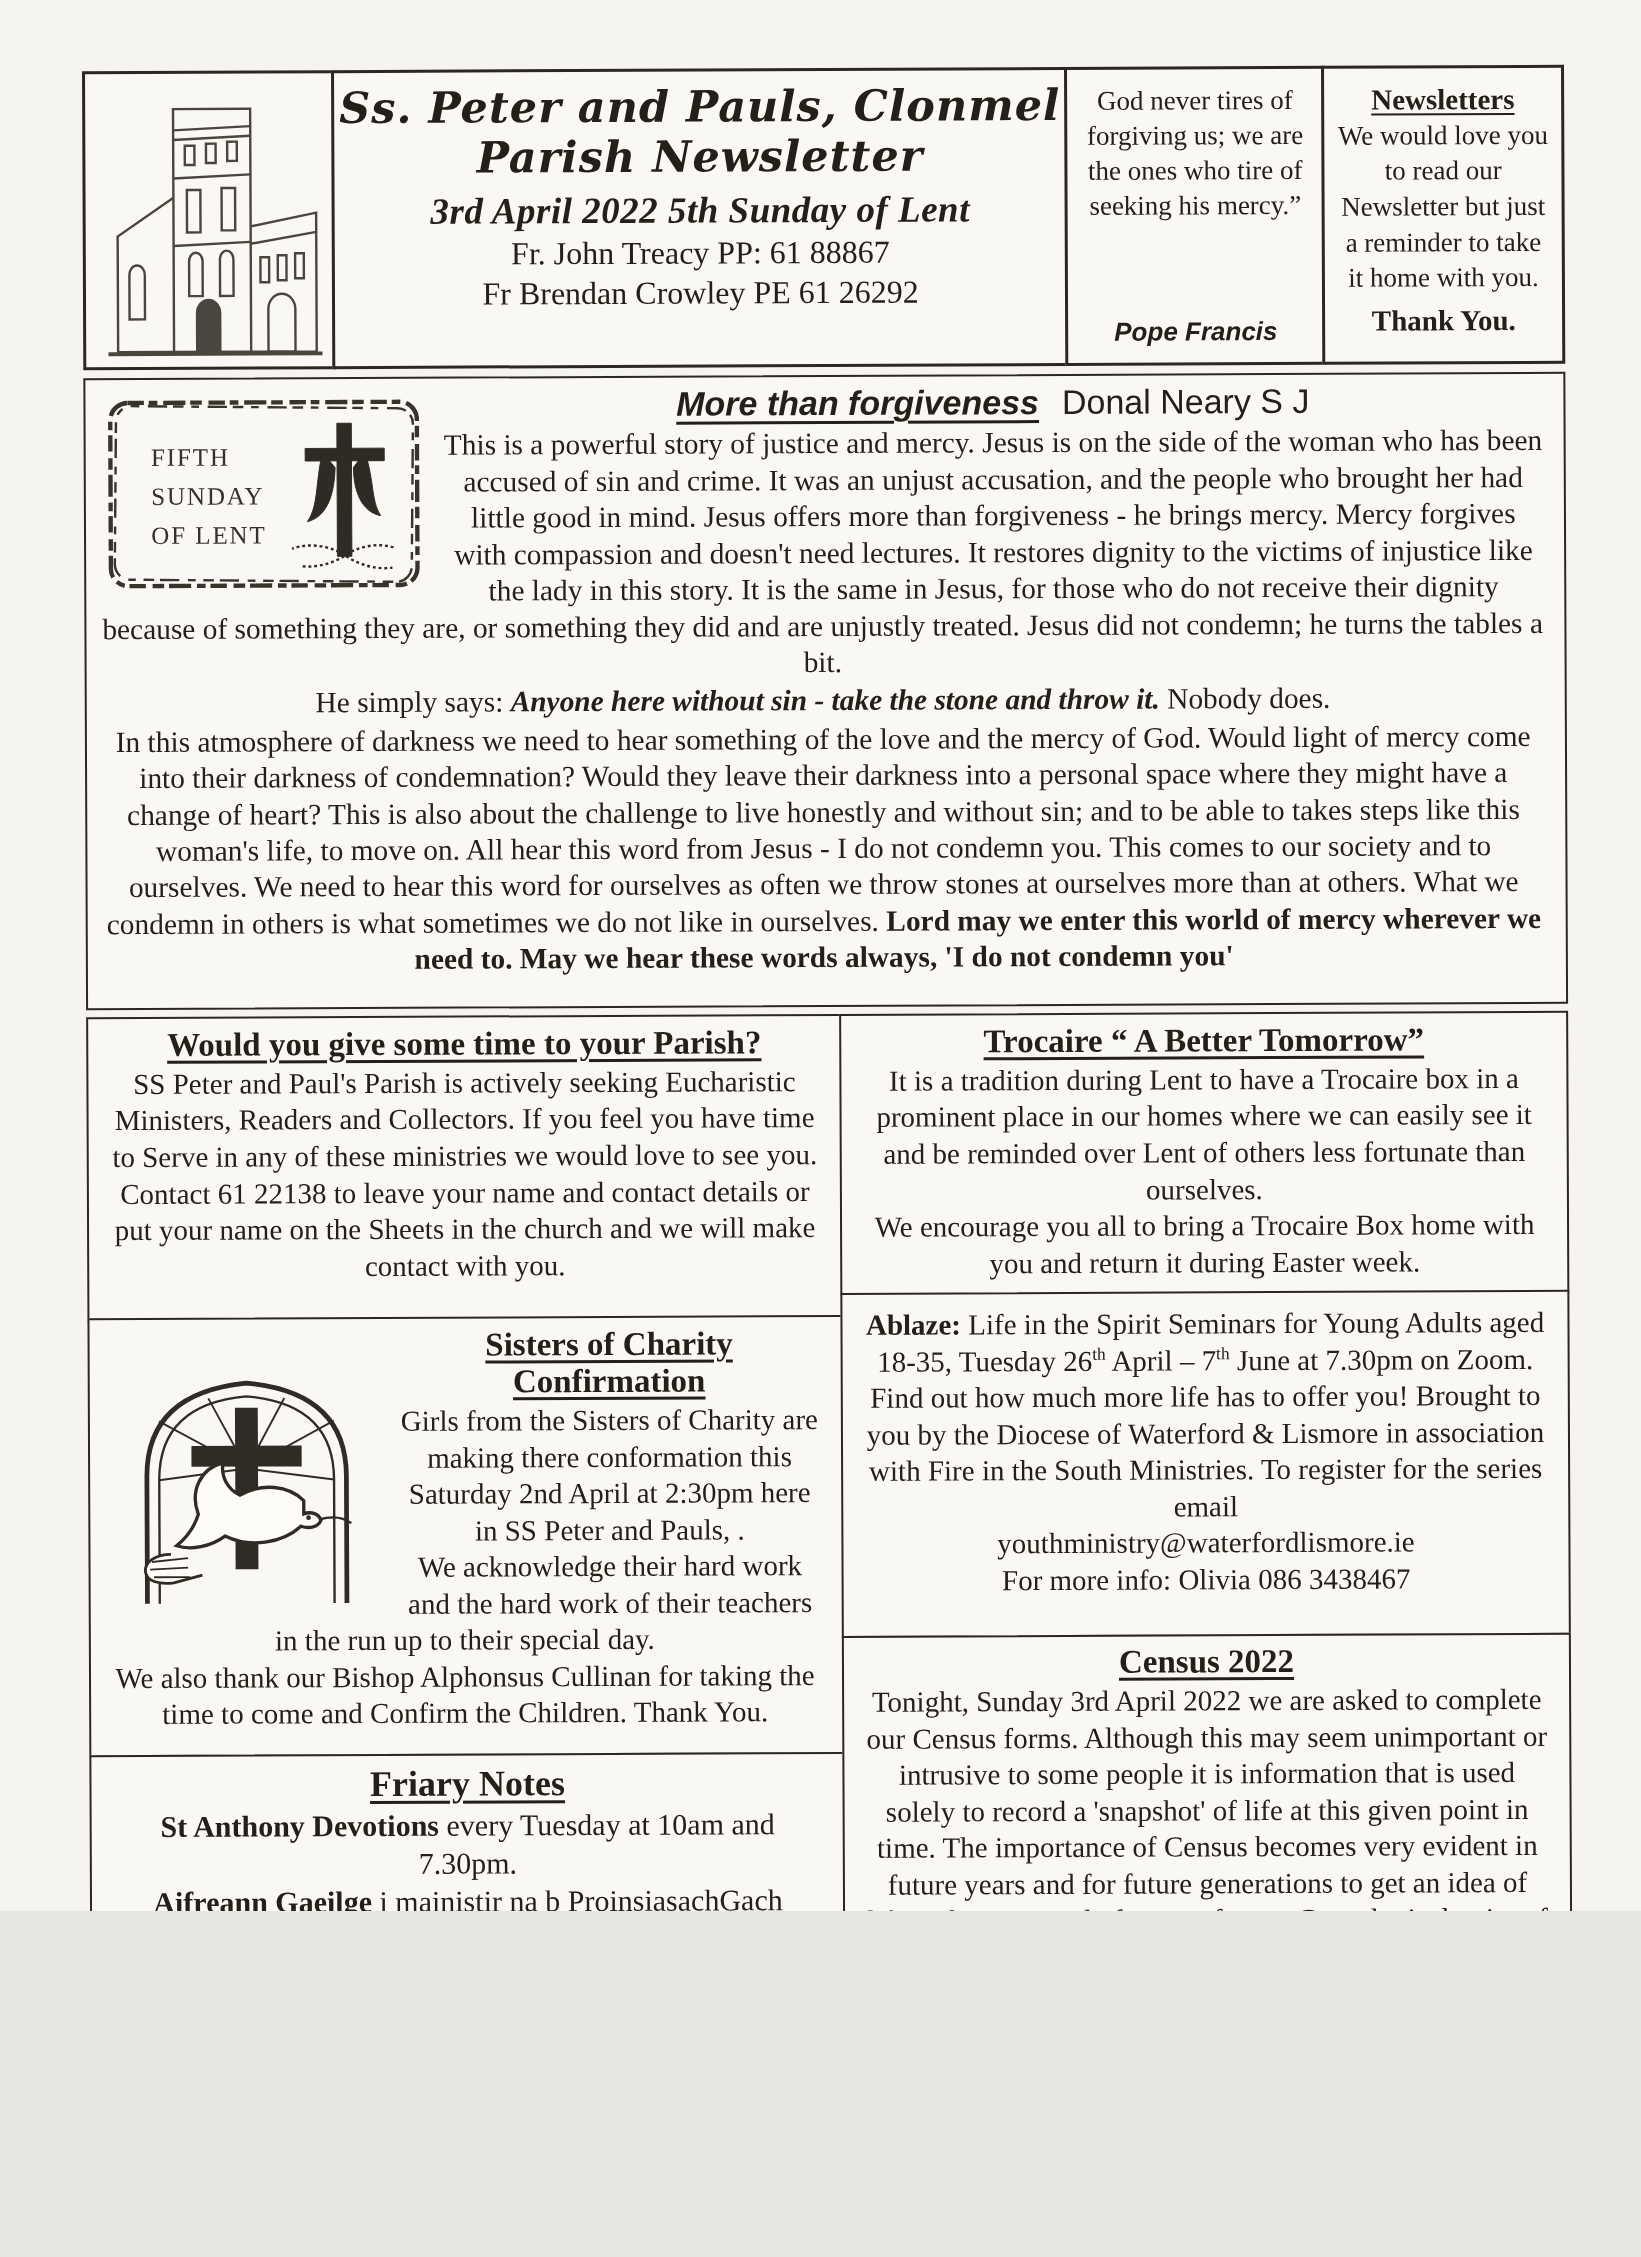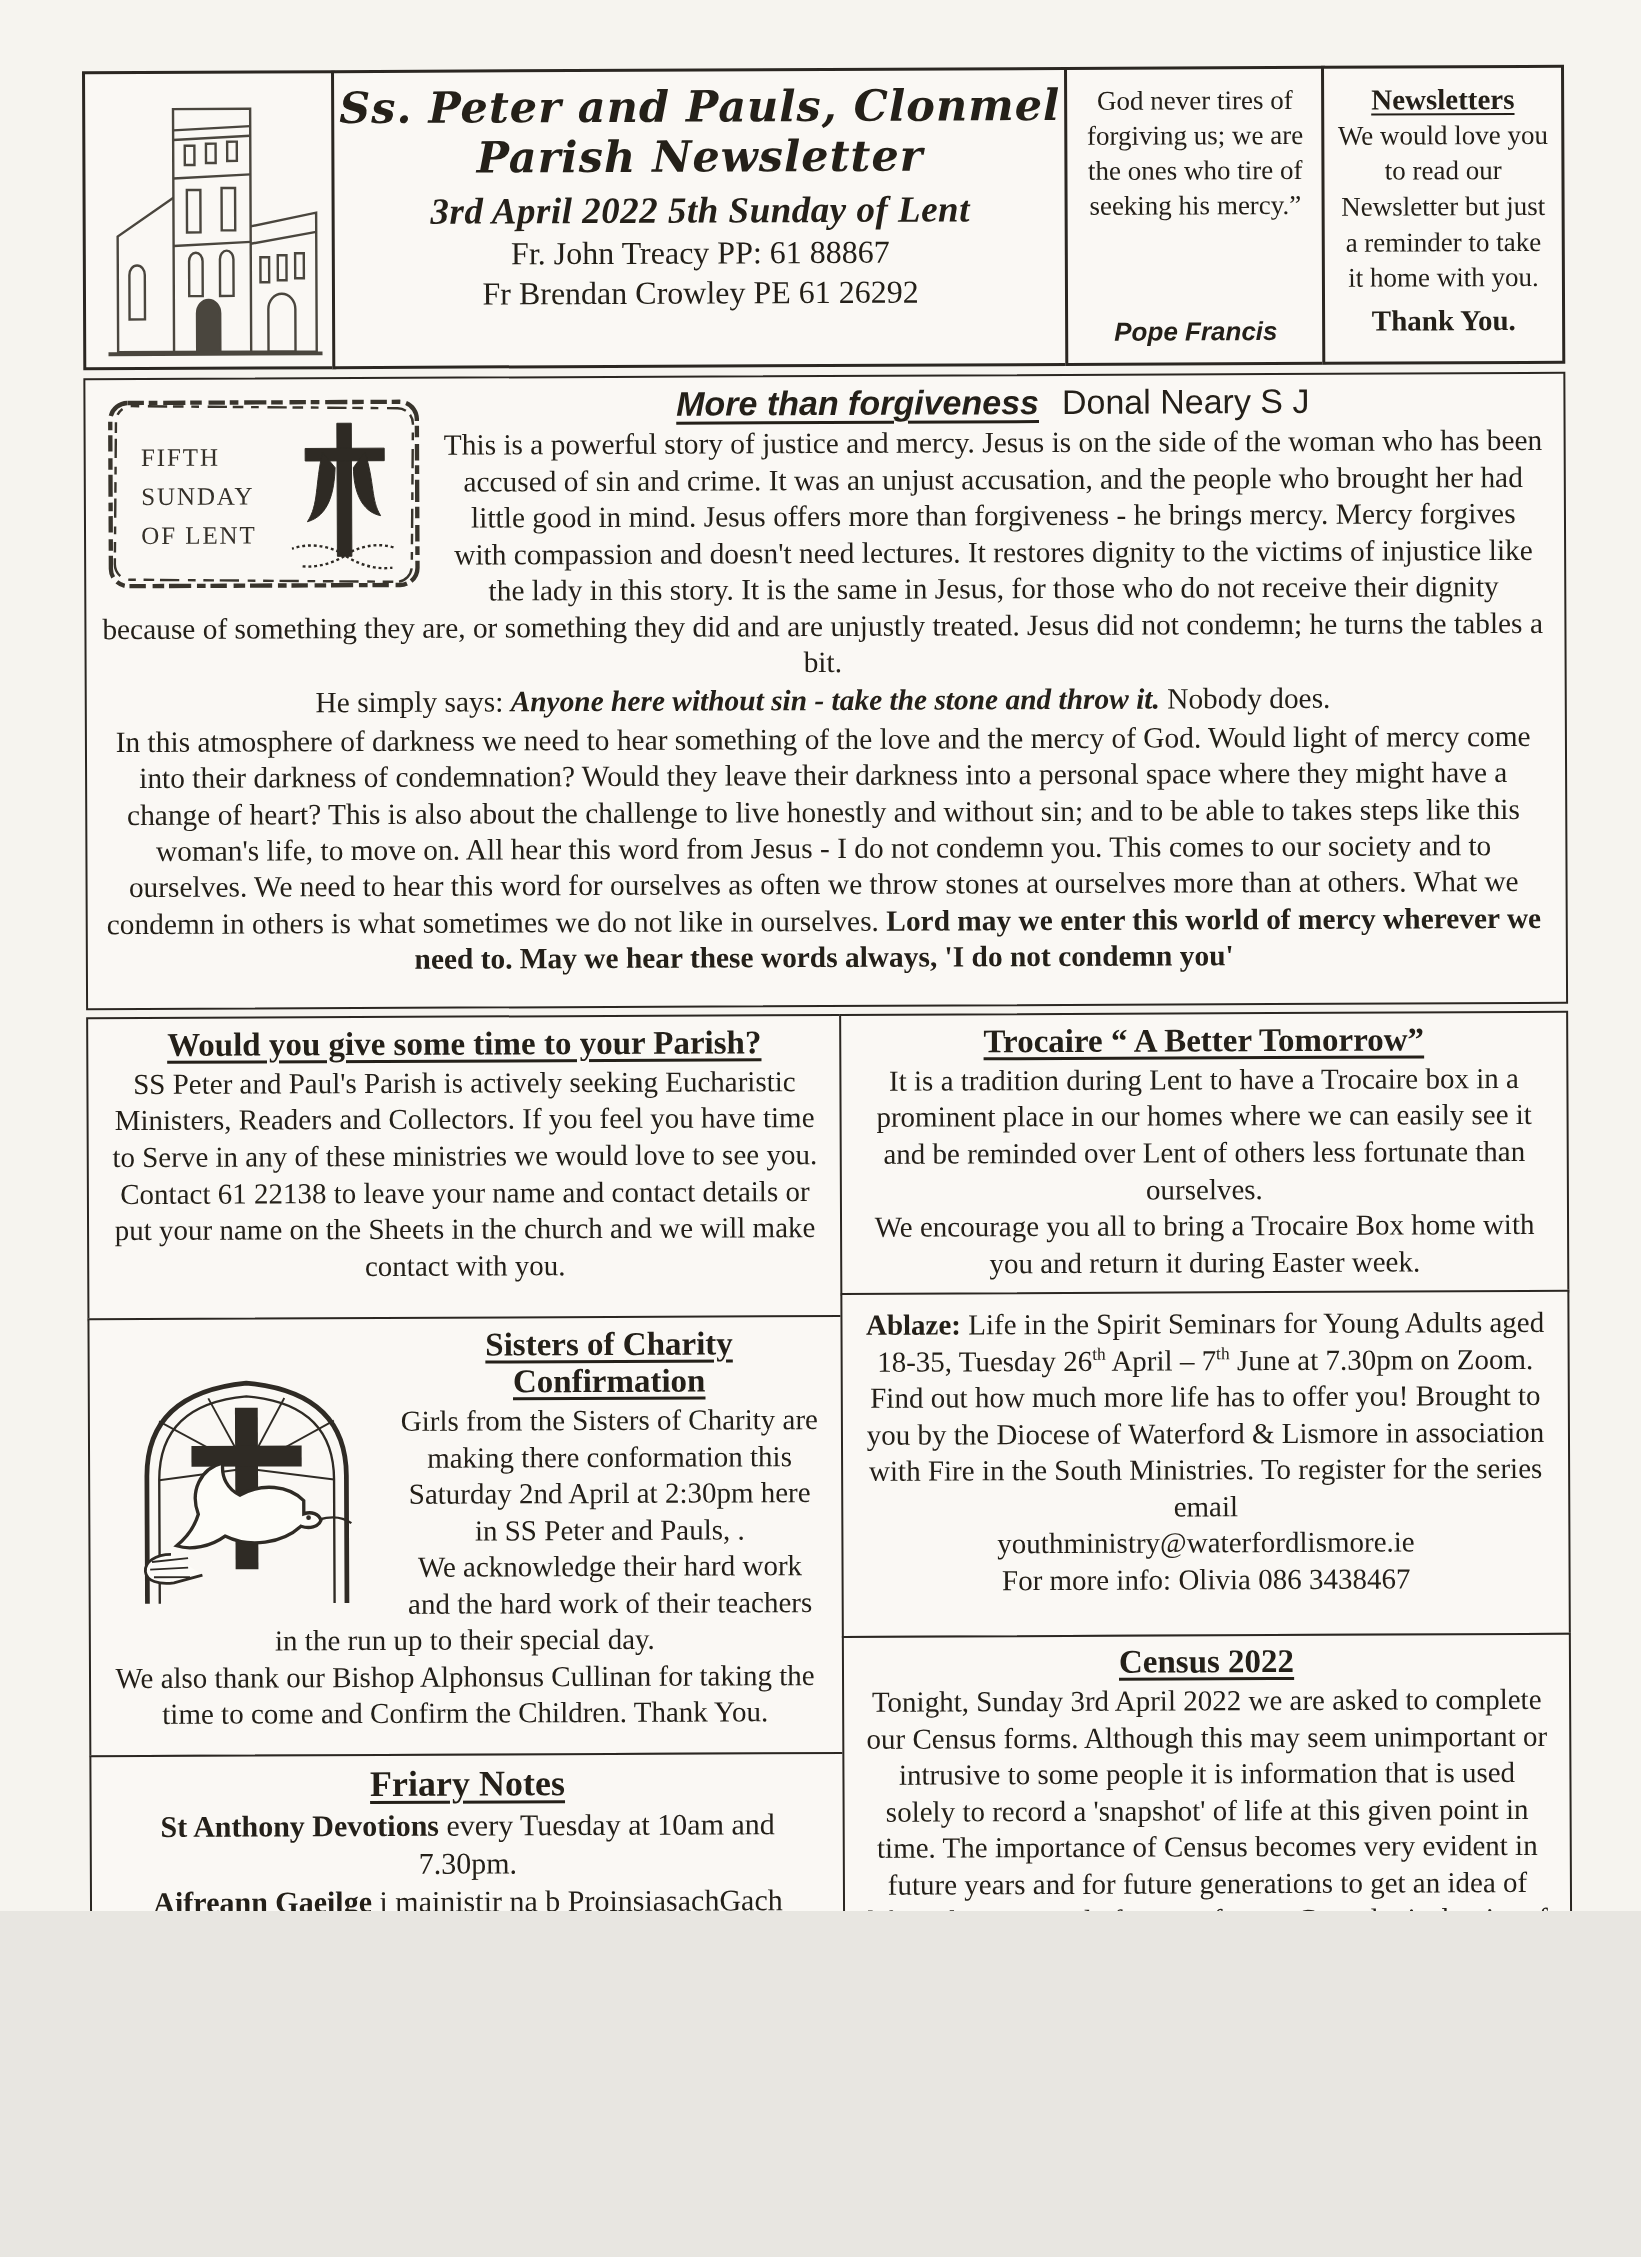--- a/index.html
+++ b/index.html
@@ -39,21 +39,21 @@
   .news-title{font-weight:700; font-size:29px; text-decoration:underline; text-decoration-thickness:2.4px; text-underline-offset:3.9px;}
   .news-thanks{font-weight:700; font-size:29px; margin-top:auto; padding-bottom:9.7px;}
 
   
   .article-box{border:2.9px solid var(--border); background:var(--paper2); margin-top:7.7px; padding:7.7px 21px 15.4px 15.4px; min-height:632px;}
   .art-head{text-align:center; font-family:"Liberation Sans",sans-serif; font-size:34px; margin-left:174px;}
   .art-title{font-weight:700; font-style:italic; text-decoration:underline; text-decoration-thickness:2.9px; text-underline-offset:5.8px;}
   .art-author{margin-left:13.5px;}
   .lent-badge{float:left; position:relative; width:323px; height:205px; margin:5.8px 17.4px 7.7px 1.9px;}
   .lent-badge svg{position:absolute; inset:0;}
-  .lent-text{position:absolute; left:38px; top:46px; font-size:25px; line-height:1.55; letter-spacing:1.9px; color:#35312a;}
+  .lent-text{position:absolute; left:48px; top:46px; font-size:25px; line-height:1.55; letter-spacing:1.9px; color:#35312a;}
   .article-text{font-size:29.4px; line-height:1.24; text-align:center;}
   .article-text p{margin-top:1.9px;}
   .rb{font-weight:700;}
   .ri{font-style:italic;}
   sup{font-size:60%;margin-top:44px;}
 
   
   .columns{display:flex; align-items:flex-start; margin-top:7.7px;}
   .col-left{width:756px;}
   .col-right{flex:1; margin-left:-2.9px;}

